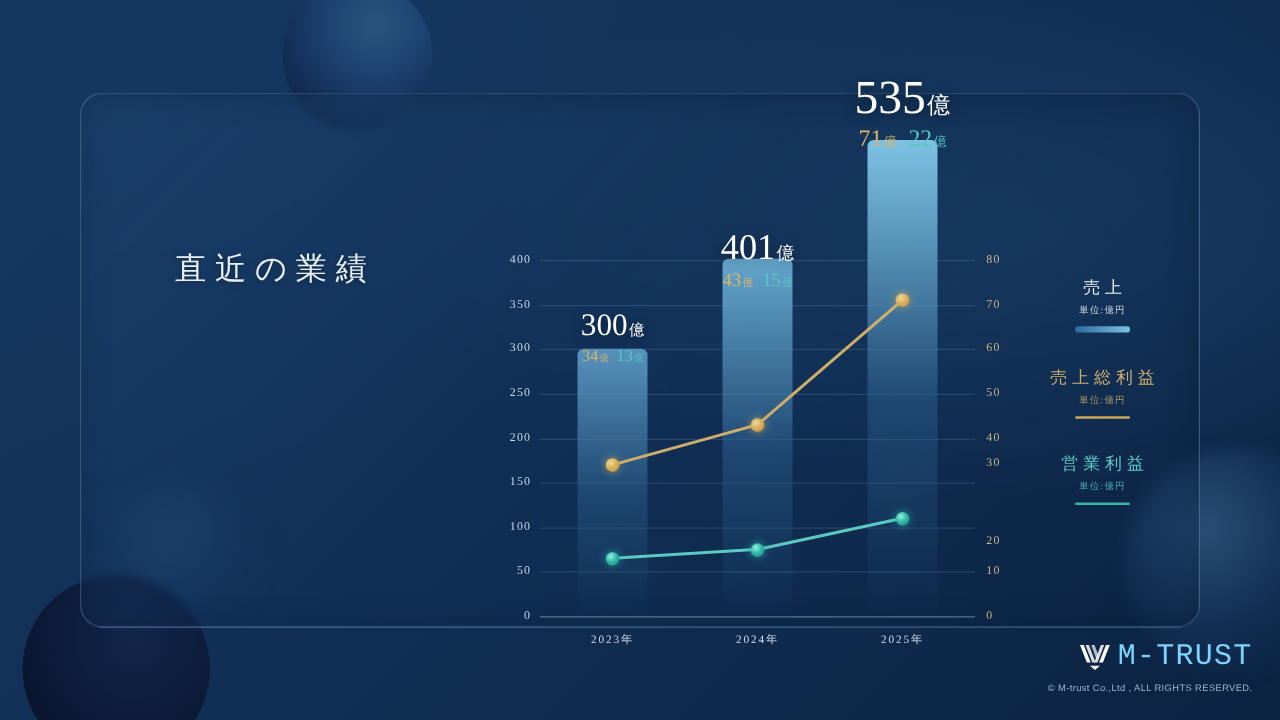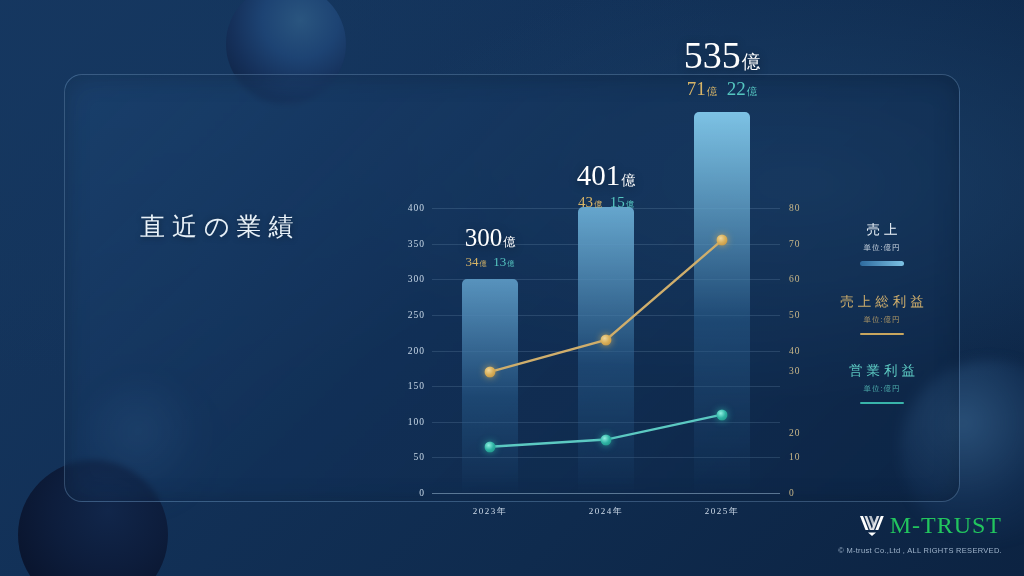--- a/index.html
+++ b/index.html
@@ -45,21 +45,20 @@
     border:1px solid rgba(150,190,225,0.28);
     backdrop-filter:blur(3px);
     box-shadow:0 2px 26px rgba(0,0,0,0.18) inset;
   }
   
   #heading {
     position:absolute; left:140px; top:198px;
     font-size:25px; letter-spacing:7px; color:#e8f1f8;
     text-shadow:0 1px 6px rgba(0,0,0,0.4);
     white-space:nowrap;
-    margin-top:12px;
   }
   
   #chart { position:absolute; left:396px; top:120px; width:420px; height:370px; }
   #plot { position:absolute; left:36px; top:88px; width:348px; height:285px; }
   .gridline { position:absolute; left:0; width:100%; height:1px; background:rgba(160,195,225,0.17); }
   .gridline.axis0 { background:rgba(185,215,240,0.45); }
   .ytick {
     position:absolute; right:100%; margin-right:7px; transform:translateY(-50%);
     font-size:9.5px; color:#c9d9e8; letter-spacing:1px; white-space:nowrap;
   }
@@ -74,42 +73,42 @@
   }
   .pt { position:absolute; width:11px; height:11px; border-radius:50%; transform:translate(-50%,-50%); }
   .pt.gold { background:radial-gradient(circle at 38% 34%, #f0d79a 0%, #d9b05b 45%, #b8893a 100%); box-shadow:0 0 7px rgba(216,172,84,0.75); }
   .pt.teal { background:radial-gradient(circle at 38% 34%, #8ff0e2 0%, #2fb3a4 48%, #19887c 100%); box-shadow:0 0 7px rgba(47,179,164,0.75); }
   .xlabel {
     position:absolute; top:100%; margin-top:12px; transform:translateX(-50%);
     font-size:9px; color:#cfdcea; letter-spacing:1.5px; white-space:nowrap;
   }
   
   .vgroup { position:absolute; transform:translateX(-50%); text-align:center; white-space:nowrap; }
-  .v-main { color:#ffffff; line-height:1; text-shadow:0 2px 10px rgba(0,0,0,0.45); }
+  .v-main { color:#ffffff; line-height:1; text-shadow:0 2px 10px rgba(0,0,0,0.45);margin-top:23px; }
   .v-main .unit { font-size:0.49em; margin-left:1px; }
   .v-sub { margin-top:5px; line-height:1; }
   .v-sub .gold { color:#d8b567; }
   .v-sub .teal { color:#55c6c0; }
   .v-sub .unit { font-size:0.55em; margin-left:1px; }
   
   #legend { position:absolute; left:828px; top:222px; width:108px; text-align:center; }
   .leg { margin-bottom:28px; }
   .leg-title { font-size:13.5px; letter-spacing:4px; text-indent:4px; line-height:1.25; }
   .leg-unit { font-size:7.5px; letter-spacing:1px; margin-top:4px; opacity:0.85; }
   .leg-swatch { margin:8px auto 0; width:44px; height:5px; border-radius:3px; }
   .sw-bar { background:linear-gradient(90deg, #2e6a9e 0%, #7dc2e4 100%); }
   .sw-gold { height:2px; background:#c8a65e; }
   .sw-teal { height:2px; background:#39b4aa; }
   .c-white { color:#edf4fa; }
   .c-gold  { color:#cfae6c; }
   .c-teal  { color:#5cc9c2; }
   
   #brand { position:absolute; right:22px; top:512px; text-align:right; }
   #brand-row { display:flex; align-items:center; justify-content:flex-end; gap:5px; }
-  #brand-name { font-size:24px; letter-spacing:1px; color:#22c55e; font-family:Liberation Serif, serif; }
+  #brand-name { font-size:24px; letter-spacing:1px; color:#7dd3fc; font-family:Liberation Mono, monospace; }
   #copyright { margin-top:7px; font-size:7.5px; letter-spacing:0.3px; color:#9fb4cb; font-family:"Liberation Sans", sans-serif; }
 </style>
 </head>
 <body>
 
 <div id="bg">
   <div class="sphere" id="sphere-top"></div>
   <div class="sphere" id="sphere-mid-left"></div>
   <div class="sphere" id="sphere-right"></div>
   <div class="sphere" id="sphere-bottom-left"></div>

